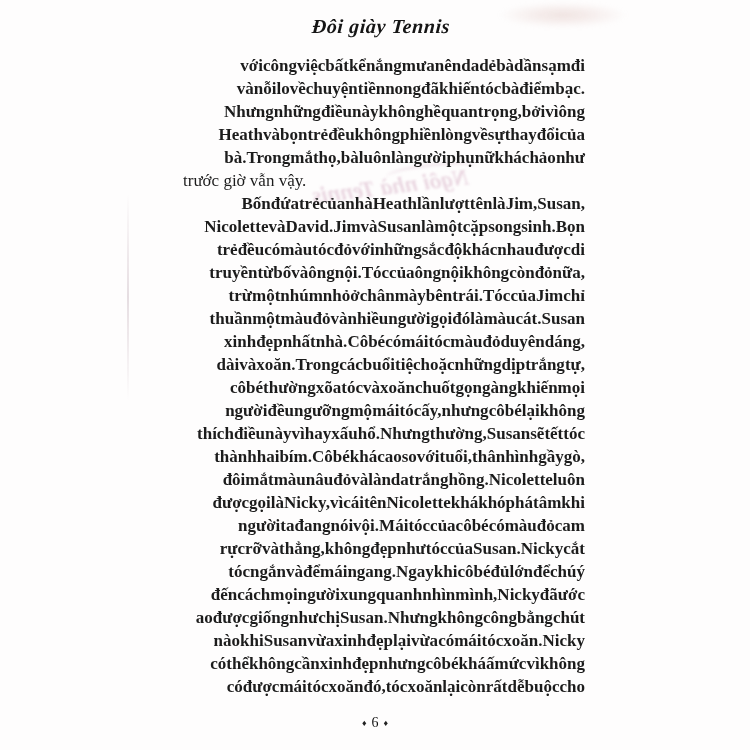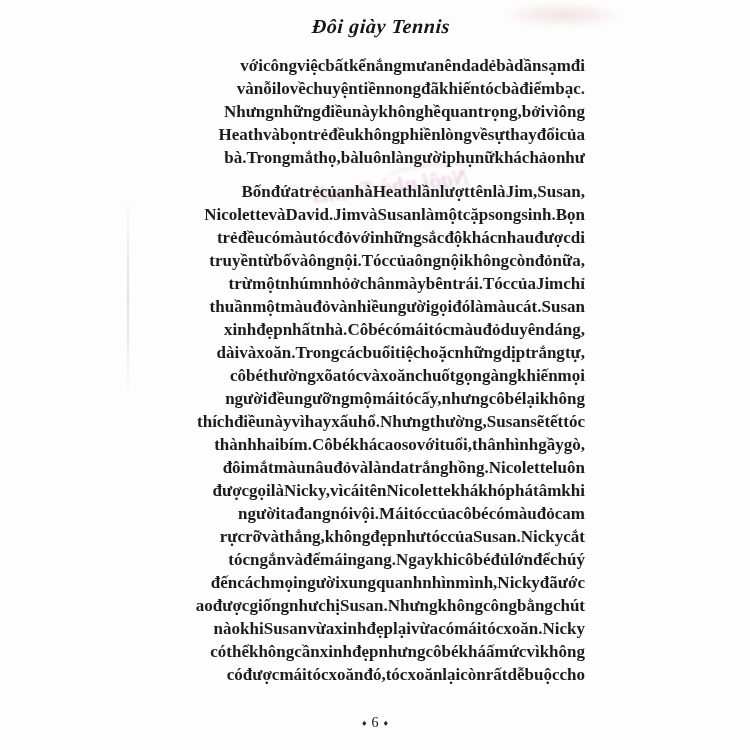--- a/index.html
+++ b/index.html
@@ -17,21 +17,21 @@
     text-align:center;
     font-style:italic; font-weight:bold;
     font-size:20px; letter-spacing:0.6px;
     transform:translateX(6px) skewX(-4deg);
     color:#151515;
   }
   
   .body-text {
     position:absolute; left:183px; top:54px; width:402px;
   }
-  .paragraph + .paragraph { margin-top:11px; }
+  .paragraph + .paragraph { }
   .line {
     height:23px; line-height:23px;
     font-size:17px;
     white-space:nowrap;
   }
   .line.just { display:flex; justify-content:flex-end;font-weight:bold; }
   .line.indent { padding-left:40px; }
   
   .ghost-title {
     position:absolute; top:174px; left:293px; width:195px;
@@ -156,20 +156,21 @@
           <span>bà</span>
           <span>luôn</span>
           <span>là</span>
           <span>người</span>
           <span>phụ</span>
           <span>nữ</span>
           <span>khác</span>
           <span>hảo</span>
           <span>như</span>
         </div>
+        <div class="line">trước giờ vẫn vậy.</div>
       </div>
       <div class="paragraph">
         <div class="line just indent">
           <span>Bốn</span>
           <span>đứa</span>
           <span>trẻ</span>
           <span>của</span>
           <span>nhà</span>
           <span>Heath</span>
           <span>lần</span>

